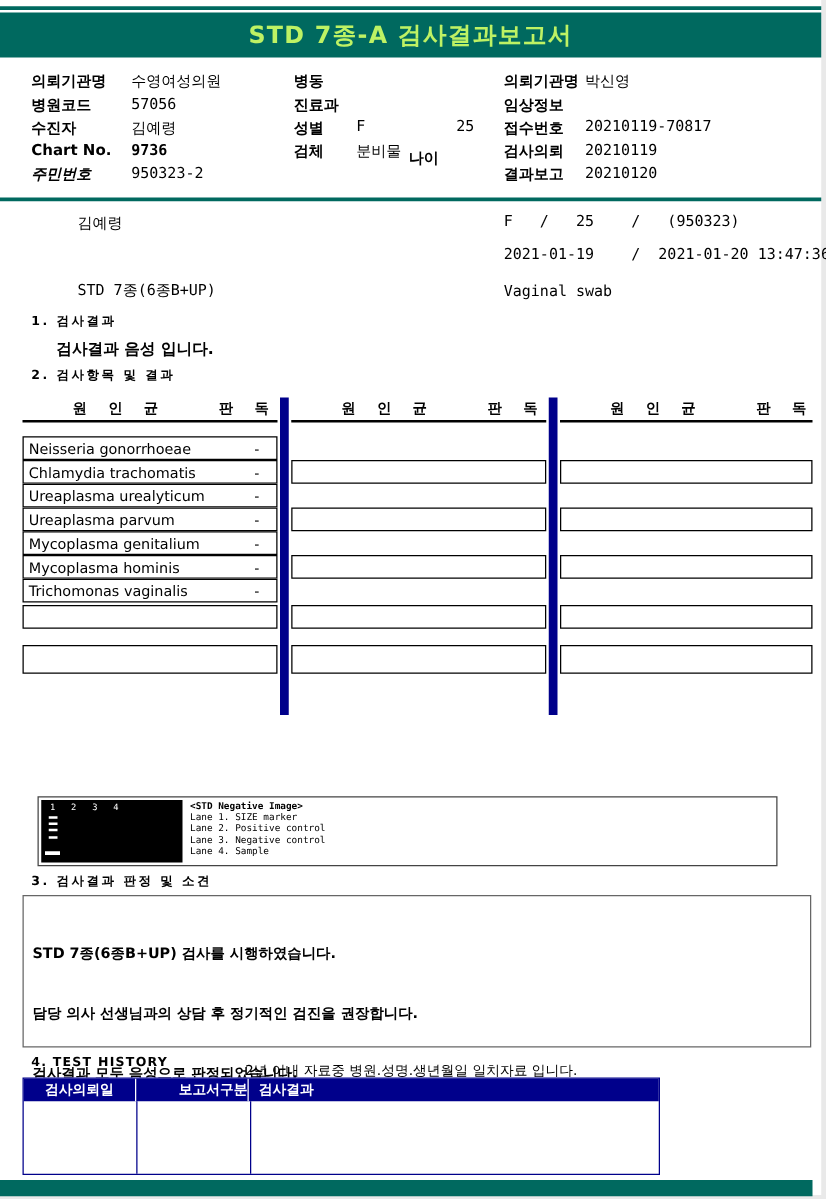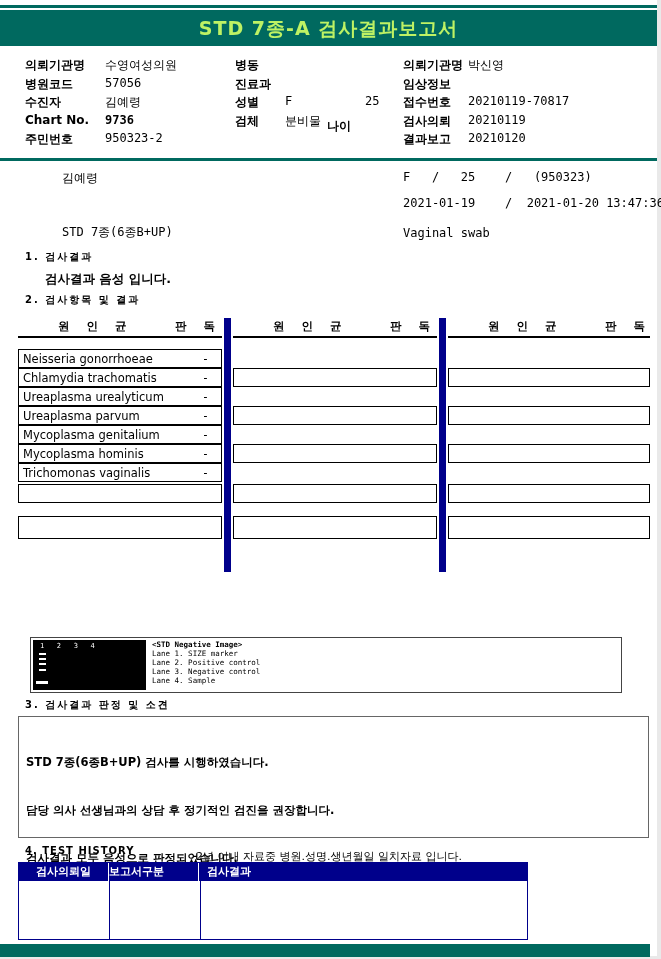--- a/index.html
+++ b/index.html
@@ -27,21 +27,21 @@
   .band { position:absolute; background:#fff; }
   .gelcap { position:absolute; left:152px; top:640px; width:220px; font-size:7.5px; line-height:9px;
             font-family:"DejaVu Sans Mono","Liberation Mono",monospace; }
   .gelcap .t { font-weight:bold; }
   .opinionbox { position:absolute; left:18px; top:716px; width:631px; height:122px; border:1px solid #666; background:#fff; }
   .opiniontext { position:absolute; left:26px; top:722px; font-size:11.5px; font-weight:bold; line-height:16px; white-space:pre; }
   .note { position:absolute; left:196px; top:849px; font-size:11px; white-space:pre; }
   .histtable { position:absolute; left:18px; top:862px; width:510px; height:78px; border:1px solid #00008B; background:#fff; }
   .histhead { display:flex; height:18px; background:#00008B; color:#fff; font-weight:bold; font-size:11px; line-height:18px; }
   .histhead .c1 { width:90px; text-align:center; border-right:1px solid #fff; }
-  .histhead .c2 { width:90px; text-align:left; border-right:1px solid #fff; }
+  .histhead .c2 { width:90px; text-align:right; border-right:1px solid #fff; }
   .histhead .c3 { flex:1; padding-left:8px; }
   .histbody { position:relative; height:58px; }
   .histbody .v1 { position:absolute; left:90px; top:0; height:58px; border-left:1px solid #00008B; }
   .histbody .v2 { position:absolute; left:181px; top:0; height:58px; border-left:1px solid #00008B; }
   .bottombar { position:absolute; left:0; top:944px; width:650px; height:13px; background:#00695f; }
 </style>
 </head>
 <body>
 
 <div class="page">
@@ -51,21 +51,21 @@
   <div class="titlebar">STD 7종-A 검사결과보고서</div>
 
   <div class="lbl" style="left:25px;top:57px;">의뢰기관명</div>
   <div class="val" style="left:105px;top:57px;">수영여성의원</div>
   <div class="lbl" style="left:25px;top:76px;">병원코드</div>
   <div class="val" style="left:105px;top:76px;">57056</div>
   <div class="lbl" style="left:25px;top:94px;">수진자</div>
   <div class="val" style="left:105px;top:94px;">김예령</div>
   <div class="lbl" style="left:25px;top:113px;">Chart No.</div>
   <div class="val" style="left:105px;top:113px;font-weight:bold;">9736</div>
-  <div class="lbl" style="left:25px;top:131px;">주민번호</div>
+  <div class="lbl" style="left:25px;top:131px;font-style:italic;">주민번호</div>
   <div class="val" style="left:105px;top:131px;">950323-2</div>
 
   <div class="lbl" style="left:235px;top:57px;">병동</div>
   <div class="lbl" style="left:235px;top:76px;">진료과</div>
   <div class="lbl" style="left:235px;top:94px;">성별</div>
   <div class="val" style="left:285px;top:94px;">F</div>
   <div class="lbl" style="left:327px;top:94px;margin-top:24px;">나이</div>
   <div class="val" style="left:365px;top:94px;">25</div>
   <div class="lbl" style="left:235px;top:113px;">검체</div>
   <div class="val" style="left:285px;top:113px;">분비물</div>

